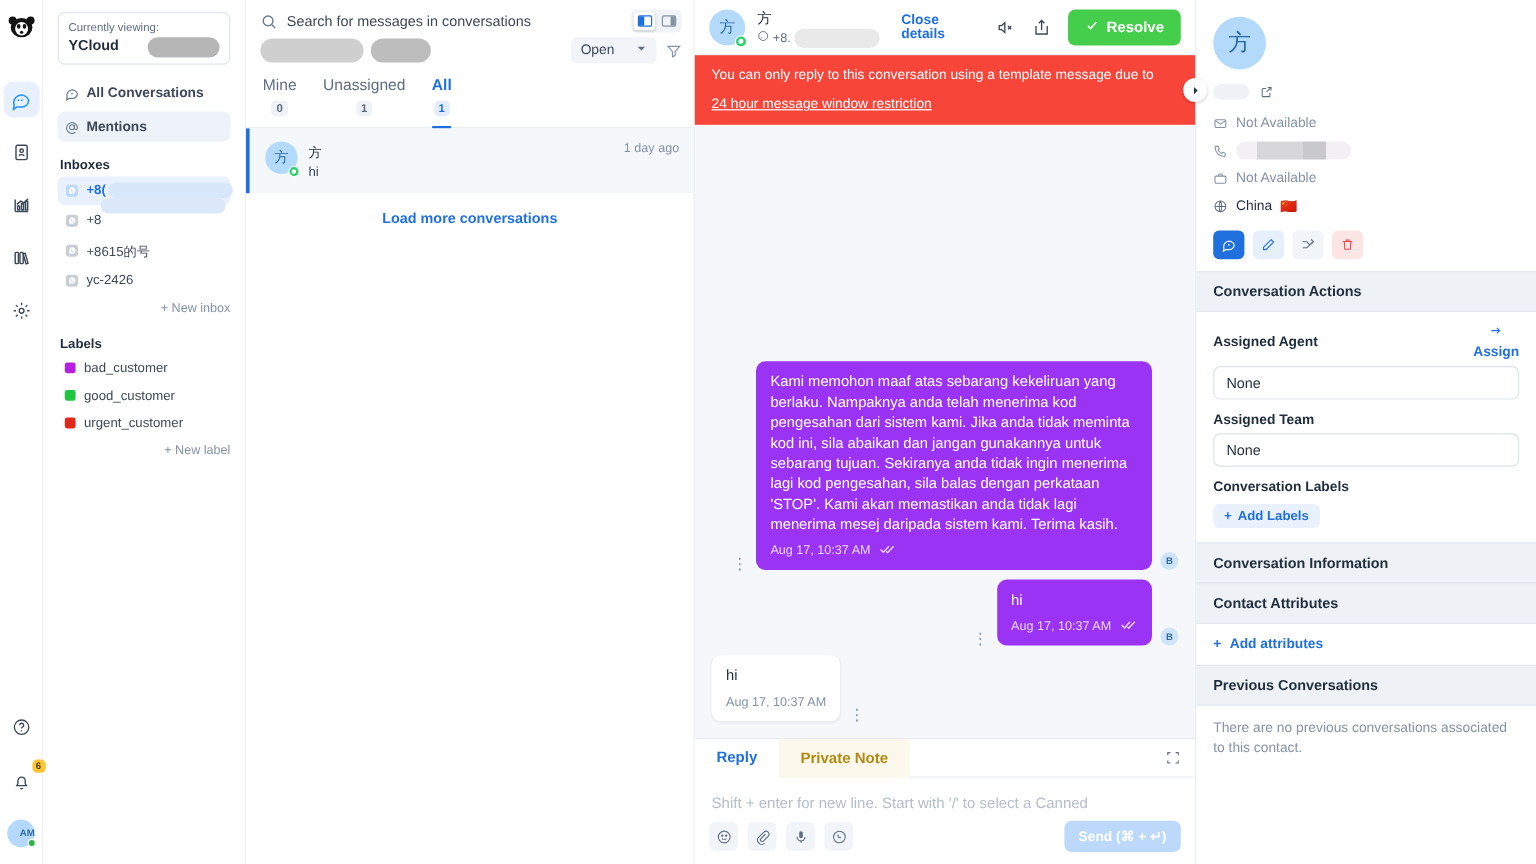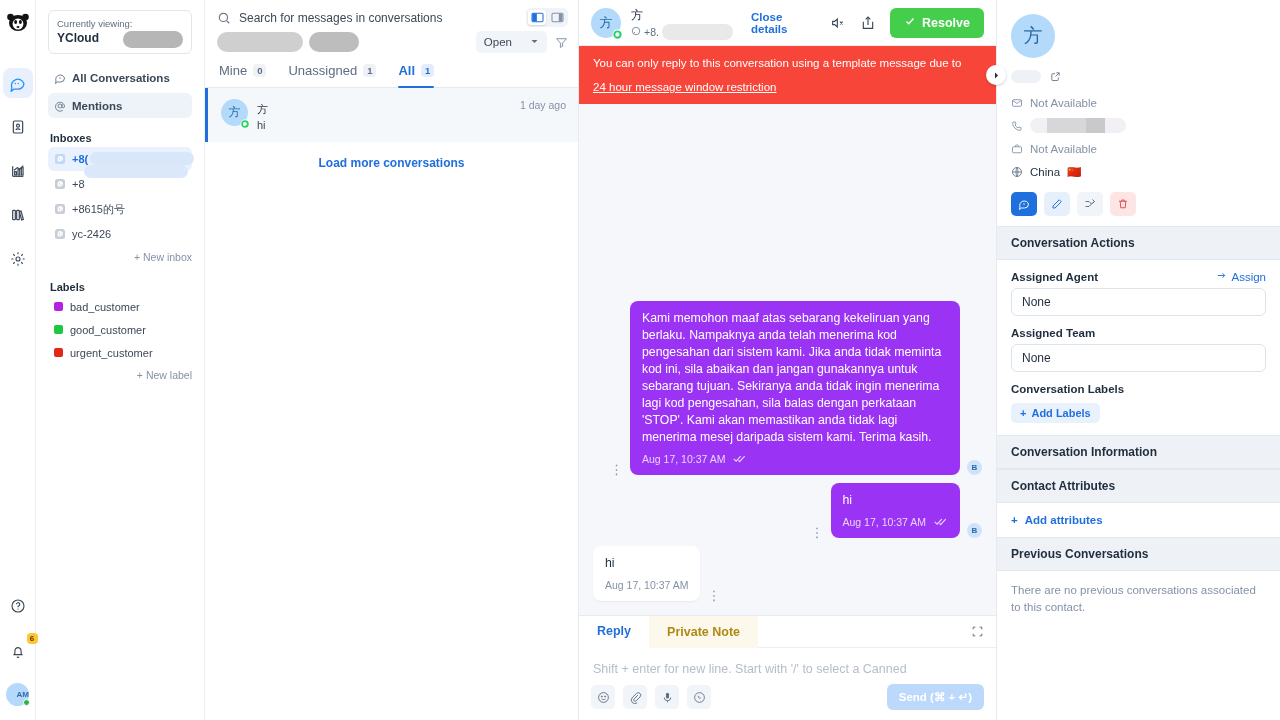--- a/index.html
+++ b/index.html
@@ -123,21 +123,21 @@
   }
   .title-redacts { display: flex; align-items: center; gap: 6px; flex: 1; }
   .status-select {
     display: flex; align-items: center; gap: 18px;
     background: #f1f4f8; border-radius: 5px;
     height: 22px; padding: 0 8px; font-size: 11.5px; color: #3c4858;
   }
   .funnel { color: #8492a6; display:flex; }
 
   .tabs { display: flex; gap: 22px; padding: 4px 0 0 14px; border-bottom: 1px solid #e7ebf0; }
-  .tab { display: flex; align-items: center; gap: 6px; padding-bottom: 9px; font-size: 13px; color: #5d6e82; position: relative; }
+  .tab { display: flex; align-items: center; gap: 6px; padding-bottom: 9px; font-size: 13px; color: #5d6e82; position: relative; flex-direction: column; }
   .tab .cnt { background: #eef1f5; color: #5d6e82; font-size: 9.5px; font-weight: 700; border-radius: 4px; padding: 1px 4px; }
   .tab.active { color: #1f6fdd; font-weight: 600; }
   .tab.active .cnt { background: #e4edfb; color: #1f6fdd; }
   .tab.active:after {
     content:""; position:absolute; left:0; right:0; bottom:-1px; height:2px; background:#1f6fdd; border-radius:2px;
   }
 
   .conv-row {
     display: flex; align-items: flex-start; gap: 9px;
     padding: 11px 12px 11px 13px;
@@ -263,21 +263,21 @@
   .abtn.grey { background: #f1f4f8; color: #5d6e82; }
   .abtn.danger { background: #fde5e5; color: #e5484d; }
 
   .accordion-head {
     background: #eef2f7; border-top: 1px solid #e2e8f0; border-bottom: 1px solid #e2e8f0;
     font-size: 12px; font-weight: 700; color: #1f2d3d;
     padding: 9px 14px;
   }
   .panel-body { padding: 10px 14px 12px 14px; }
   .field-label-row { display: flex; align-items: center; font-size: 11.5px; font-weight: 700; color: #1f2d3d; margin-bottom: 5px; }
-  .assign-link { margin-left: auto; color: #1f6fdd; font-size: 11.5px; font-weight: 400; display: flex; align-items: center; gap: 4px; }
+  .assign-link { margin-left: auto; color: #1f6fdd; font-size: 11.5px; font-weight: 700; display: flex; align-items: center; gap: 4px; flex-direction: column; }
   .select-box {
     border: 1px solid #dde3ea; border-radius: 6px; height: 28px;
     display: flex; align-items: center; padding: 0 10px;
     font-size: 12px; color: #1f2d3d; margin-bottom: 11px;
   }
   .add-chip {
     display: inline-flex; align-items: center; gap: 5px;
     background: #e9f1fd; color: #1f6fdd; font-size: 11px; font-weight: 600;
     border-radius: 5px; padding: 4px 9px; margin-top: 3px;
   }

